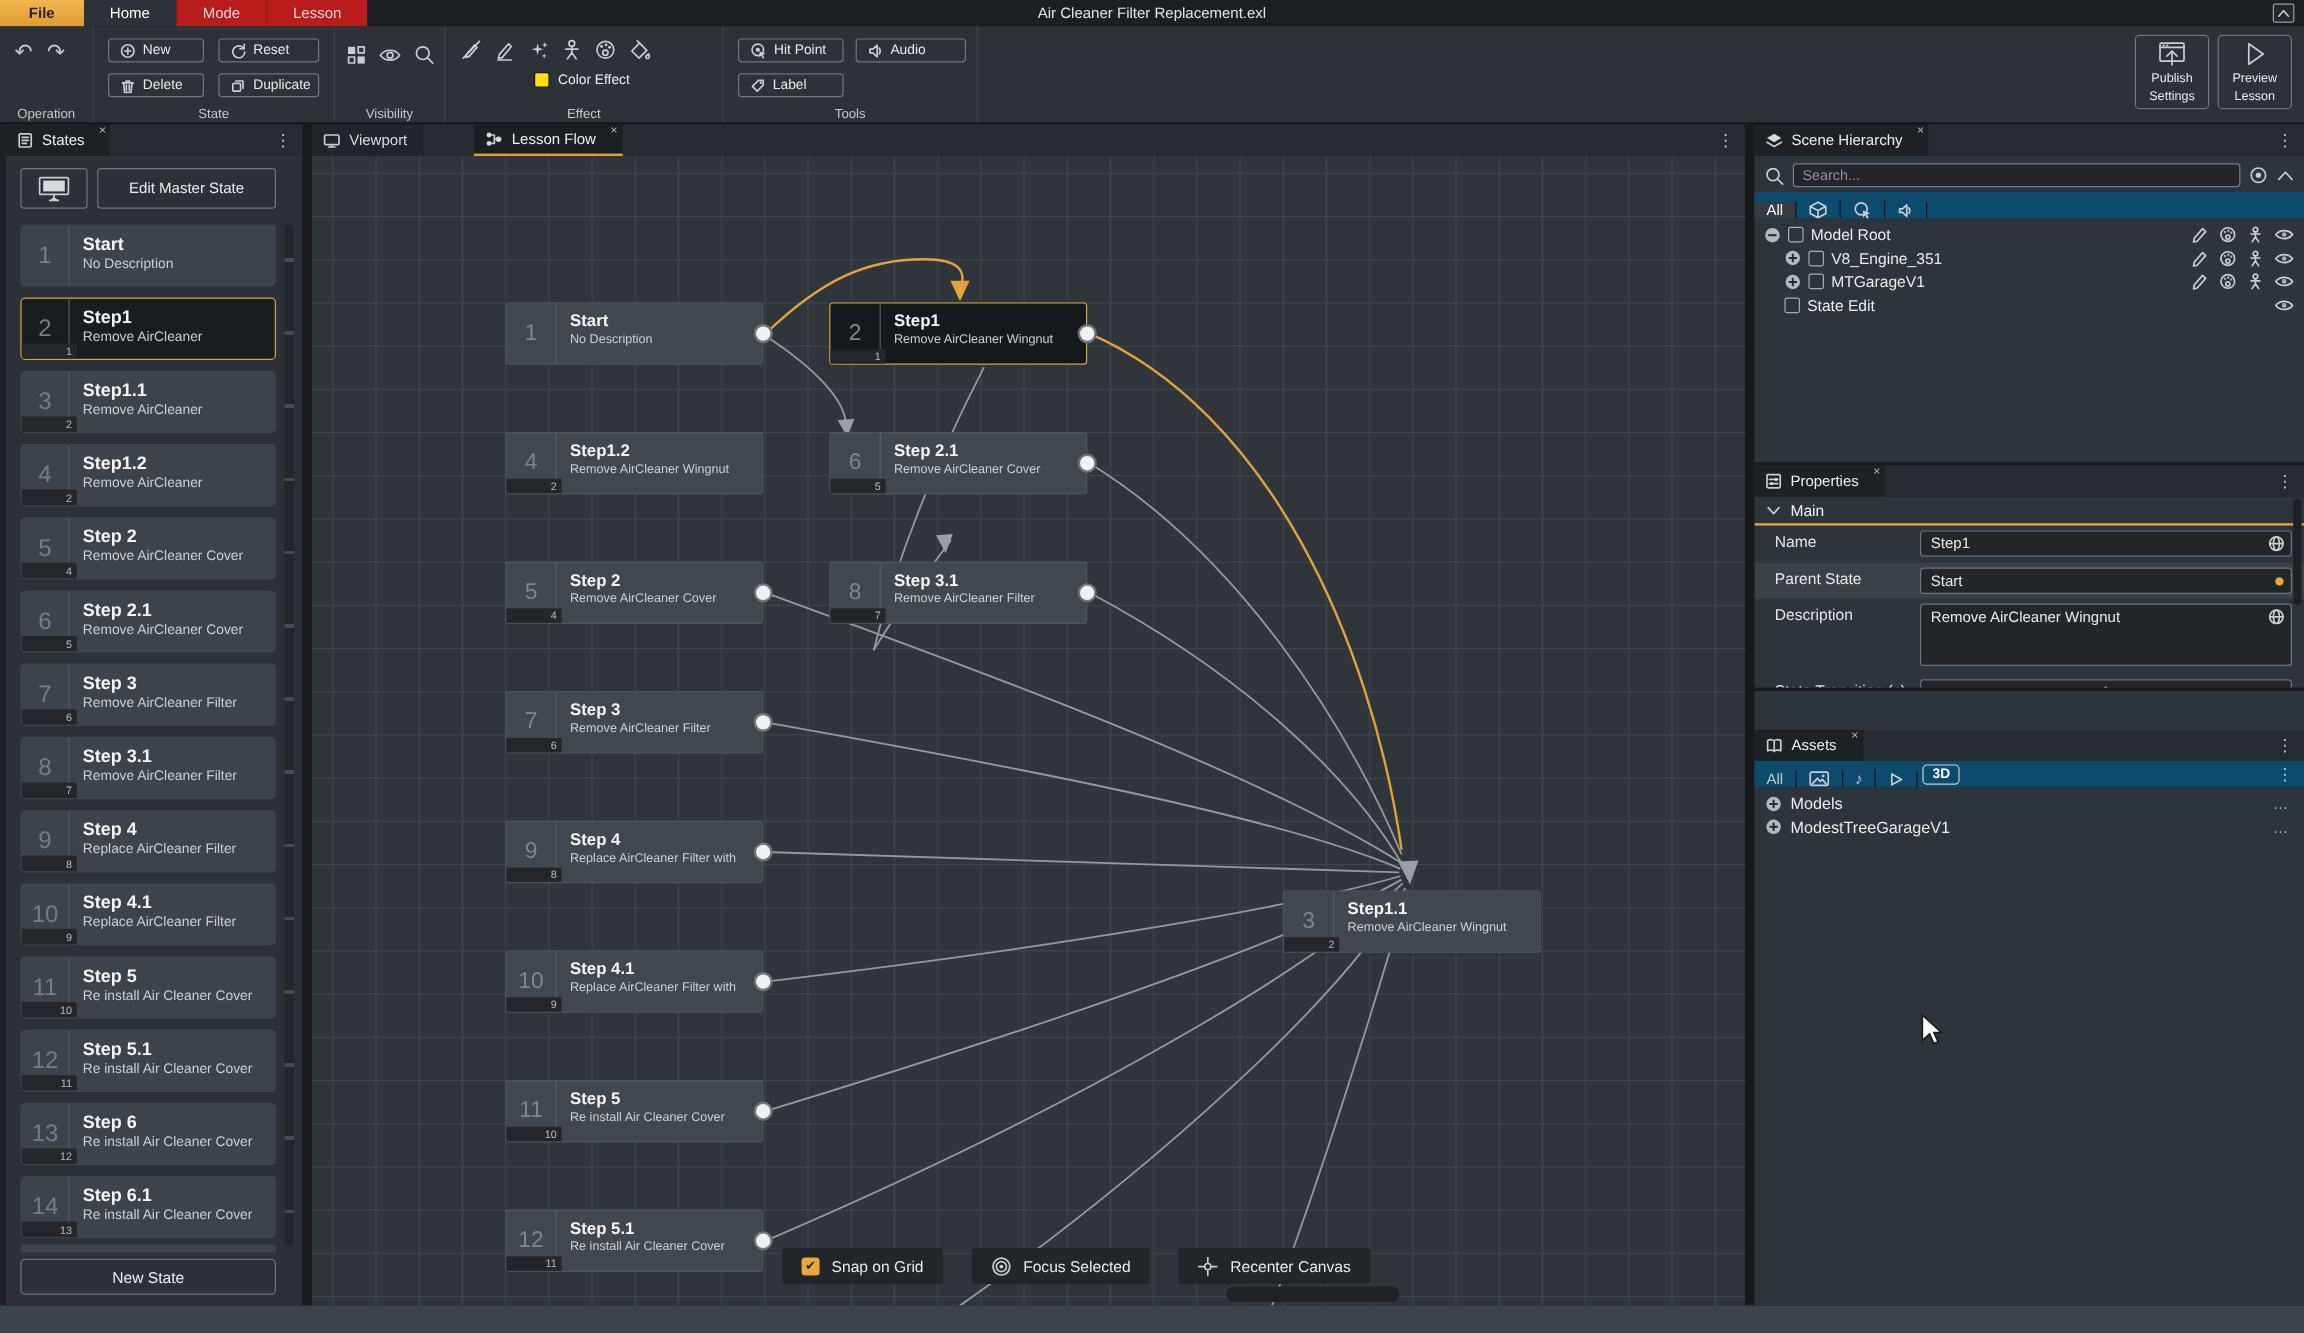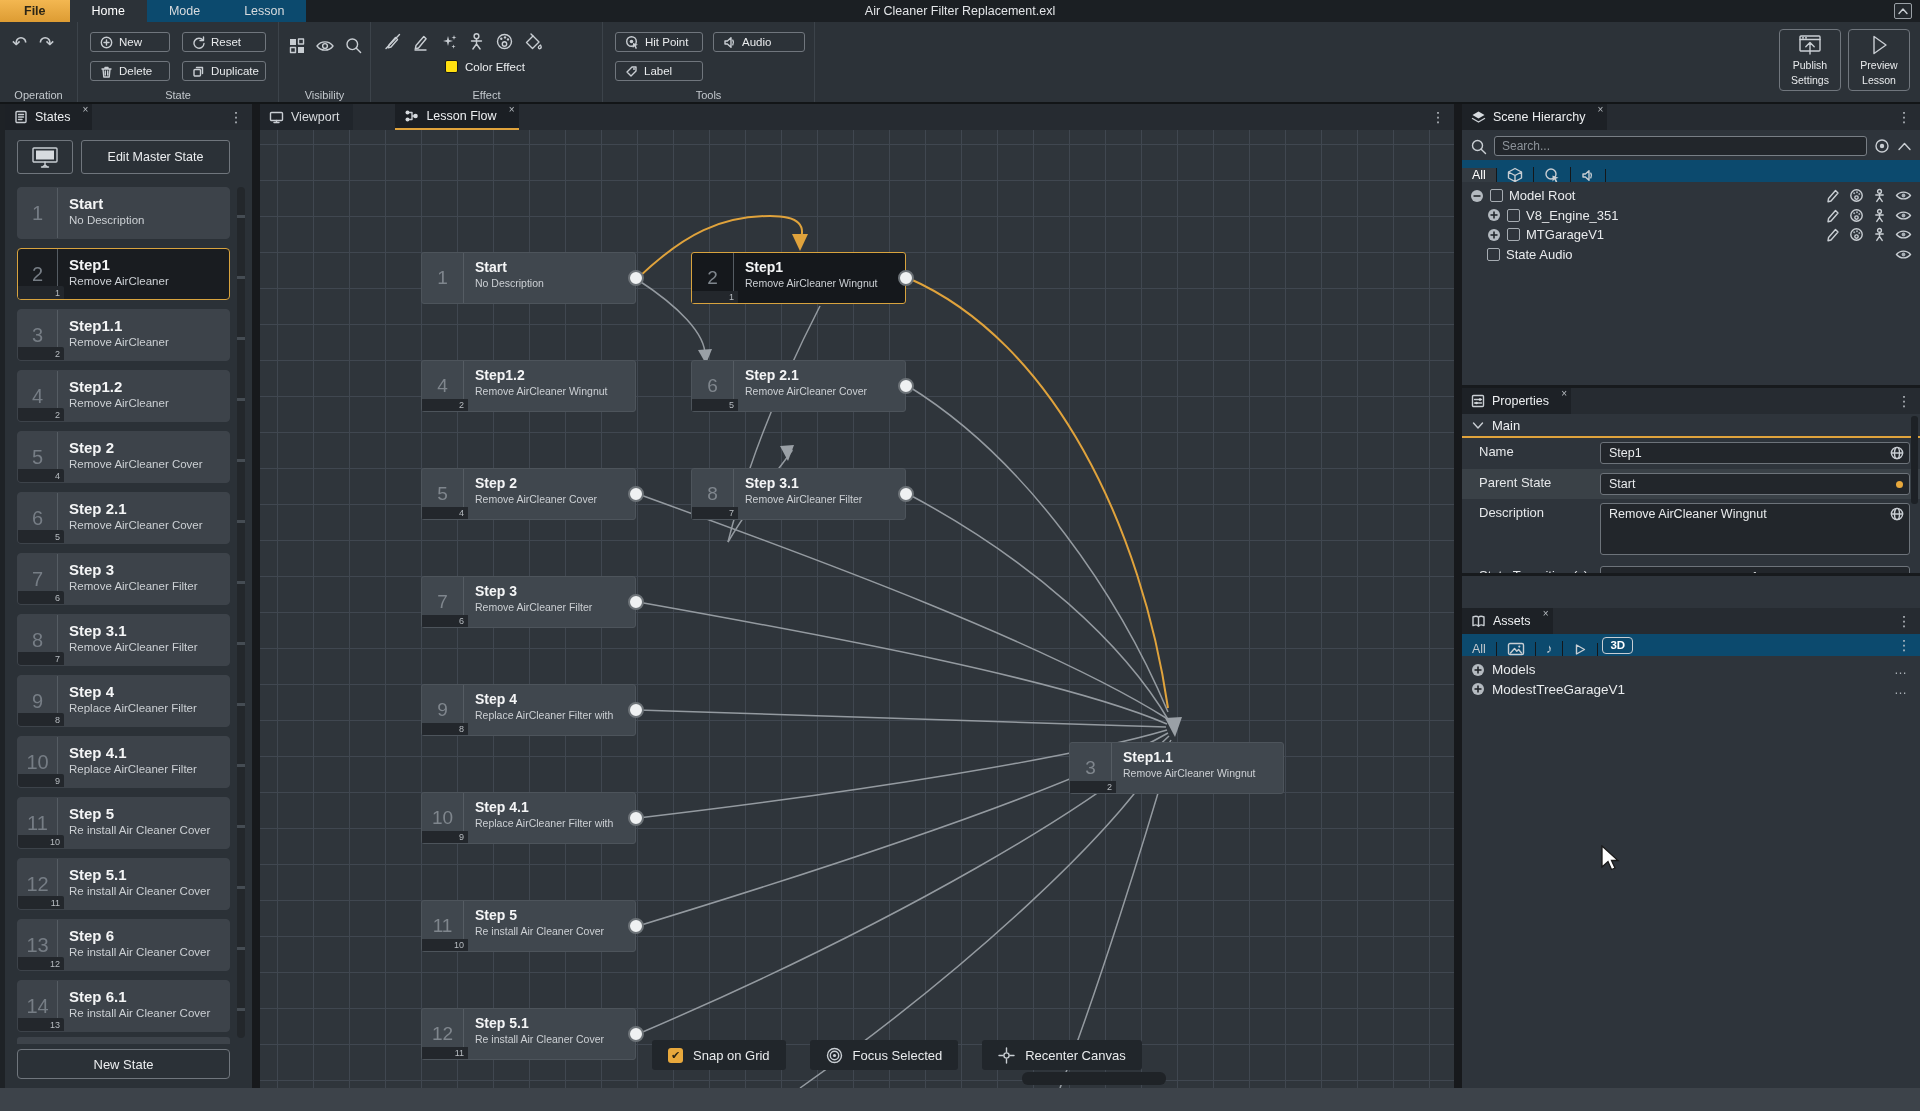--- a/index.html
+++ b/index.html
@@ -7,21 +7,21 @@
     -webkit-font-smoothing:antialiased;color:#e6e8ea;overflow:hidden}
   .app{position:relative;width:1920px;height:1111px;background:#1d2125;overflow:hidden}
   svg{display:block}
   .ic{stroke:#c9ced3;fill:none;stroke-width:1.4;stroke-linecap:round;stroke-linejoin:round}
 
   
   .tabbar{position:absolute;left:0;top:0;width:100%;height:22px;background:#1b1f23;display:flex}
   .mtab{height:22px;padding:0 22px;display:flex;align-items:center;font-size:12.5px;color:#d8dbde;cursor:default}
   .mtab.file{background:linear-gradient(#f3b751,#dd9c33);color:#2b2516;font-weight:bold;padding:0 24px}
   .mtab.home{background:#2c3238;color:#fff}
-  .mtab.plain{background:#0c4a6e}
+  .mtab.plain{background:#b91c1c}
   .win-title{position:absolute;left:0;top:0;width:100%;height:22px;display:flex;align-items:center;justify-content:center;
     font-size:12.5px;color:#e3e5e8;pointer-events:none}
   .collapse-btn{position:absolute;right:8px;top:3px;width:18px;height:16px;border:1px solid #9aa0a6;background:#23282d;
     display:flex;align-items:center;justify-content:center;border-radius:2px}
 
   
   .ribbon{position:absolute;left:0;top:22px;width:100%;height:82px;background:#2c3238;display:flex;
     border-bottom:2px solid #121517}
   .rgroup{position:relative;border-right:1px solid #3c434a;padding:8px 12px 16px;flex:none}
   .glabel{position:absolute;bottom:1px;left:0;width:100%;text-align:center;font-size:11px;color:#c3c8cd}
@@ -917,21 +917,21 @@
                     <path class="ic" stroke-width="1.2" d="M1.5 6.5 C5 2,12 2,15.5 6.5 C12 11,5 11,1.5 6.5 z"></path>
                     <circle cx="8.5" cy="6.5" r="1.9" fill="#a6adb4"></circle>
                   </svg>
                 </span>
     </span>
   </div>
 
   <div class="hrow" style="padding-left: 25px;">
 
     <span class="cb"></span>
-    <span class="hlabel">State Audio</span>
+    <span class="hlabel">State Edit</span>
     <span class="sp"></span>
     <span class="tools">
 
       <span class="t-eye">
                   <svg width="17" height="13">
                     <path class="ic" stroke-width="1.2" d="M1.5 6.5 C5 2,12 2,15.5 6.5 C12 11,5 11,1.5 6.5 z"></path>
                     <circle cx="8.5" cy="6.5" r="1.9" fill="#a6adb4"></circle>
                   </svg>
                 </span>
     </span>

